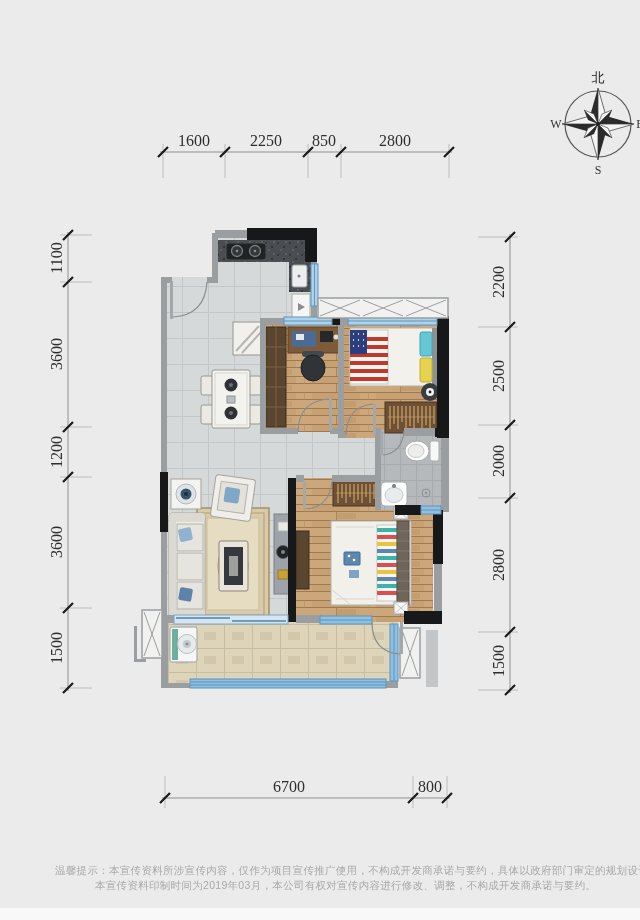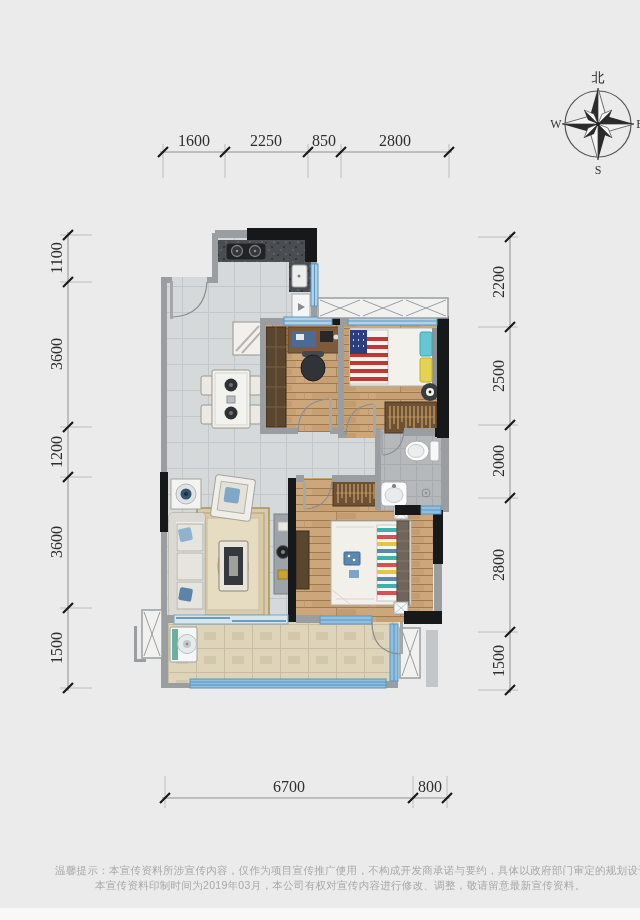--- a/index.html
+++ b/index.html
@@ -436,16 +436,16 @@
   <path d="M584,110 L598,124 L594,114 Z" fill="#f5f5f5" stroke="#333" stroke-width=".6"></path>
   <circle cx="598" cy="124" r="2" fill="#222"></circle>
   <text class="compass-cn" x="598" y="82" text-anchor="middle">北</text>
   <text class="compass-en" x="556" y="128" text-anchor="middle">W</text>
   <text class="compass-en" x="640" y="128" text-anchor="middle">E</text>
   <text class="compass-en" x="598" y="174" text-anchor="middle">S</text>
 </g>
 </svg>
 
 <div id="disc1" class="disclaimer">温馨提示：本宣传资料所涉宣传内容，仅作为项目宣传推广使用，不构成开发商承诺与要约，具体以政府部门审定的规划设计文件及商品房买卖合同约定</div>
-<div id="disc2" class="disclaimer">本宣传资料印制时间为2019年03月，本公司有权对宣传内容进行修改、调整，敬请留意最新宣传资料。</div>
+<div id="disc2" class="disclaimer">本宣传资料印制时间为2019年03月，本公司有权对宣传内容进行修改、调整，不构成开发商承诺与要约。</div>
 <div class="footer-band"></div>
 
 </div>
 
 </body></html>

